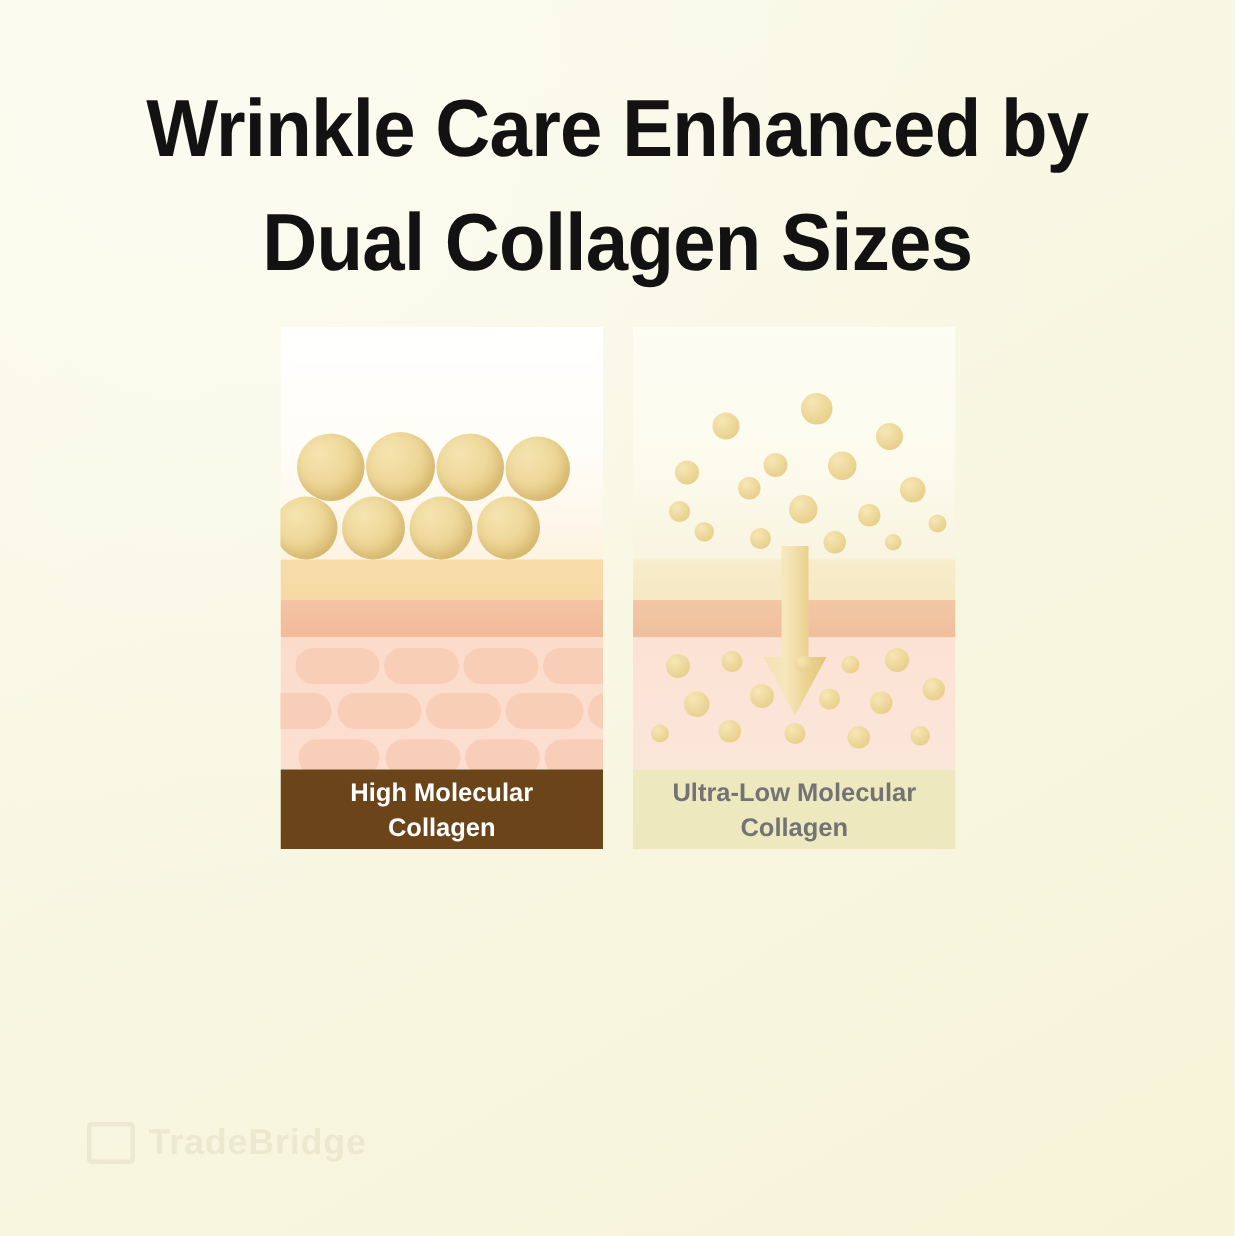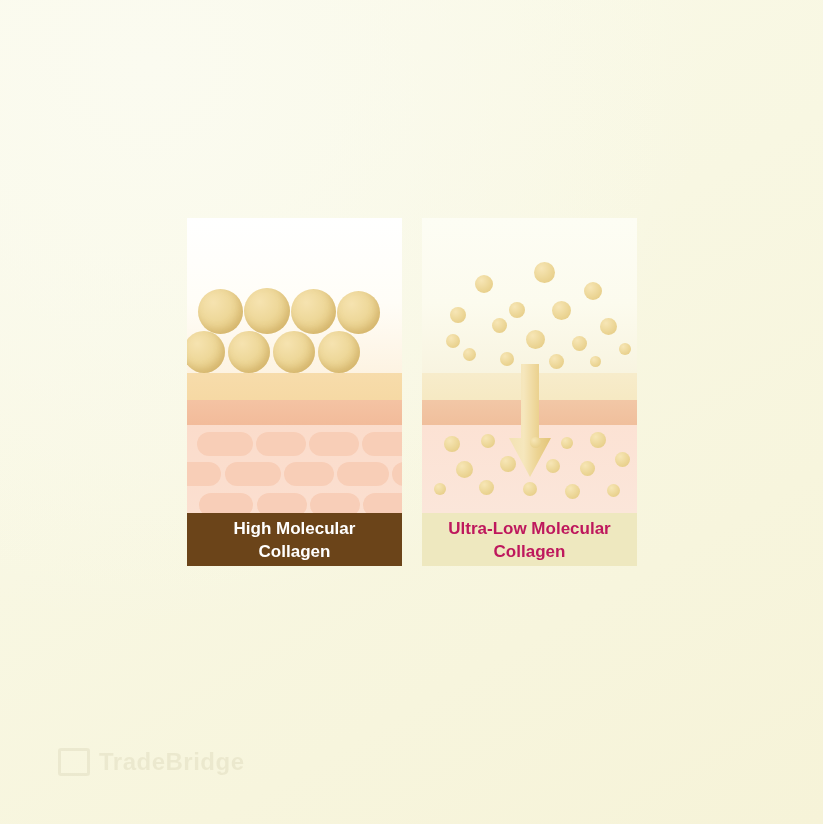--- a/index.html
+++ b/index.html
@@ -123,21 +123,21 @@
     display: flex;
     flex-direction: column;
     align-items: center;
     justify-content: center;
     font-weight: bold;
     font-size: 17px;
     line-height: 23px;
     text-align: center;
   }
   .p-left .caption-text  { color: #ffffff; }
-  .p-right .caption-text { color: #be185d; }
+  .p-right .caption-text { color: #737373; }
 
   
   .ball {
     position: absolute;
     border-radius: 50%;
     background:
       radial-gradient(circle at 34% 30%, #f6e3b0 0%, #eed89a 42%, #e4c87f 78%, #d9b96c 100%);
     box-shadow: inset -3px -4px 7px rgba(186,149,77,.35);
   }
   
@@ -195,20 +195,24 @@
     font-weight: bold;
     color: #7a6a33;
     letter-spacing: .5px;
   }
 </style>
 </head>
 <body>
 
 <div class="page">
 
+  <div class="title-block">
+    <span class="title-line">Wrinkle Care Enhanced by</span>
+    <span class="title-line">Dual Collagen Sizes</span>
+  </div>
 
   <div class="figure">
 
     <div class="panel p-left">
 
       <div class="skin air"></div>
       <div class="skin epidermis"></div>
       <div class="skin junction"></div>
       <div class="skin dermis">
 

